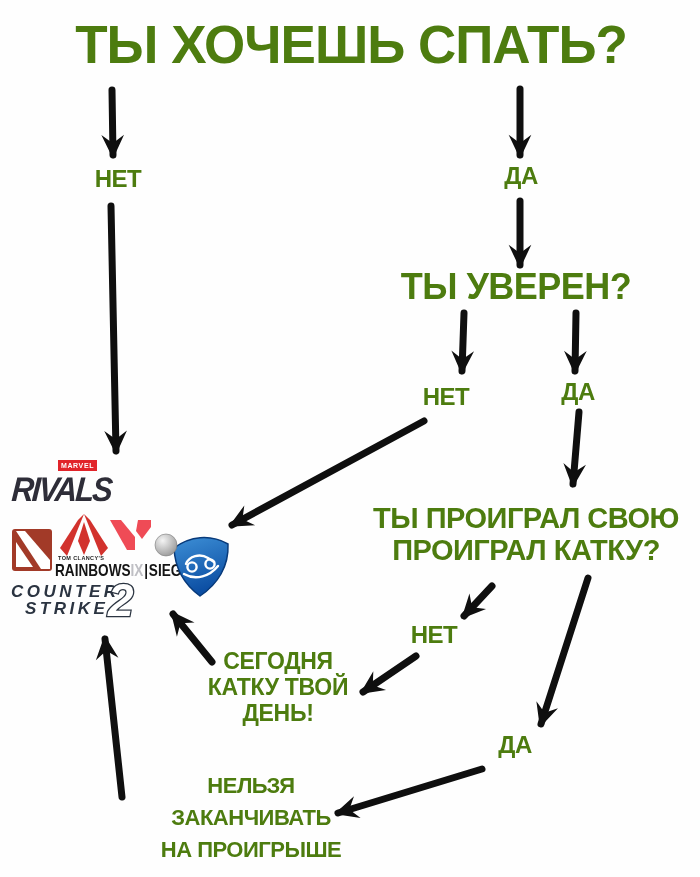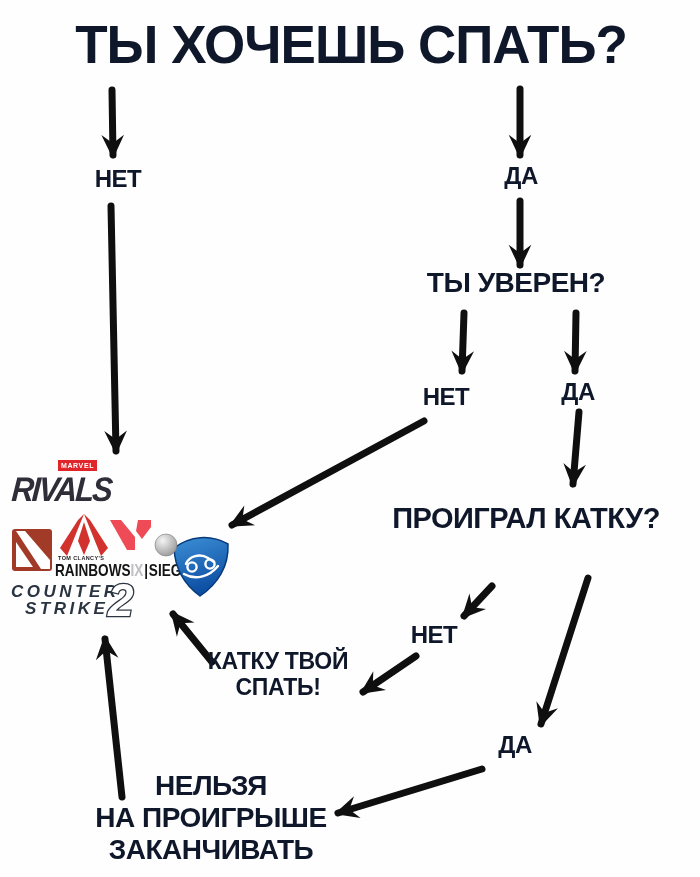--- a/index.html
+++ b/index.html
@@ -6,29 +6,29 @@
   #stage {
     position:relative; width:700px; height:877px; background:#fefefe;
     font-family:"Liberation Sans", sans-serif; overflow:hidden;
     color:#0d0d0d;
   }
   #edges { position:absolute; left:0; top:0; width:700px; height:877px; }
   #edges line { stroke:#0f0f0f; stroke-width:7; stroke-linecap:round; }
 
   .lbl {
     position:absolute; font-weight:bold; white-space:nowrap; text-align:center;
-    transform:translateX(-50%); color:#0f172a; line-height:1.08;
+    transform:translateX(-50%); color:#4d7c0f; line-height:1.08;
     letter-spacing:-0.5px;
   }
   .title   { font-size:53px; letter-spacing:-1px; }
   .ans     { font-size:24px; }
-  .q       { font-size:28px; }
+  .q       { font-size:36px; }
   .q2      { font-size:29px; line-height:32px; }
   .small   { font-size:23px; line-height:26px; letter-spacing:-0.3px; }
-  .rule    { font-size:28px; line-height:32px; }
+  .rule    { font-size:22px; line-height:32px;margin-left:40px; }
 
   
   .logo { position:absolute; }
 
   .mr-badge {
     position:absolute; left:45px; top:0; background:#E1242A; color:#fff;
     font-size:7px; font-weight:bold; padding:1px 3px; letter-spacing:0.6px;
     line-height:9px;
   }
   .mr-rivals {
@@ -80,35 +80,37 @@
 
   <div class="lbl ans" style="left:118px; top:166px;">НЕТ</div>
   <div class="lbl ans" style="left:521px; top:163px;">ДА</div>
 
   <div class="lbl q" style="left:516px; top:268px;">ТЫ УВЕРЕН?</div>
 
   <div class="lbl ans" style="left:446px; top:384px;">НЕТ</div>
   <div class="lbl ans" style="left:578px; top:379px;">ДА</div>
 
   <div class="lbl q2" style="left:526px; top:502px;">
+    <div>ТЫ ПРОИГРАЛ СВОЮ</div>
     <div>ПРОИГРАЛ КАТКУ?</div>
   </div>
 
   <div class="lbl ans" style="left:434px; top:622px;">НЕТ</div>
   <div class="lbl ans" style="left:515px; top:732px;">ДА</div>
 
   <div class="lbl small" style="left:278px; top:648px;">
+    <div>СЕГОДНЯ</div>
     <div>КАТКУ ТВОЙ</div>
-    <div>СПАТЬ!</div>
+    <div>ДЕНЬ!</div>
   </div>
 
   <div class="lbl rule" style="left:211px; top:770px;">
     <div>НЕЛЬЗЯ</div>
+    <div>ЗАКАНЧИВАТЬ</div>
     <div>НА ПРОИГРЫШЕ</div>
-    <div>ЗАКАНЧИВАТЬ</div>
   </div>
 
   <div class="logo" style="left:13px; top:460px; width:114px; height:54px;">
     <div class="mr-badge">MARVEL</div>
     <div class="mr-rivals">RIVALS</div>
   </div>
 
   <svg class="logo" style="left:12px; top:529px;" width="40" height="42" viewBox="0 0 40 42">
     <rect x="0" y="0" width="40" height="42" rx="3" fill="#A23A28"></rect>
     <polygon points="4,2 13,2 38,31 38,40 29,40" fill="#ffffff"></polygon>

